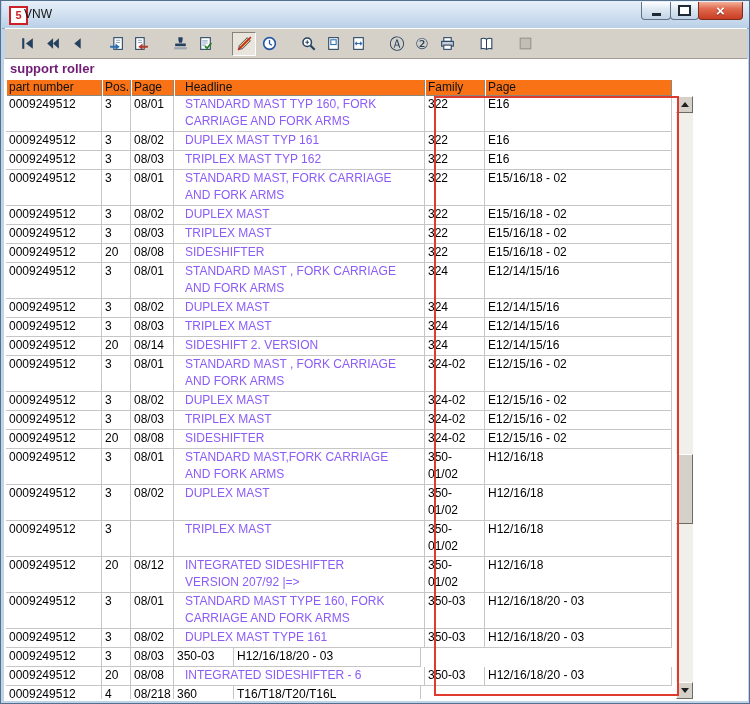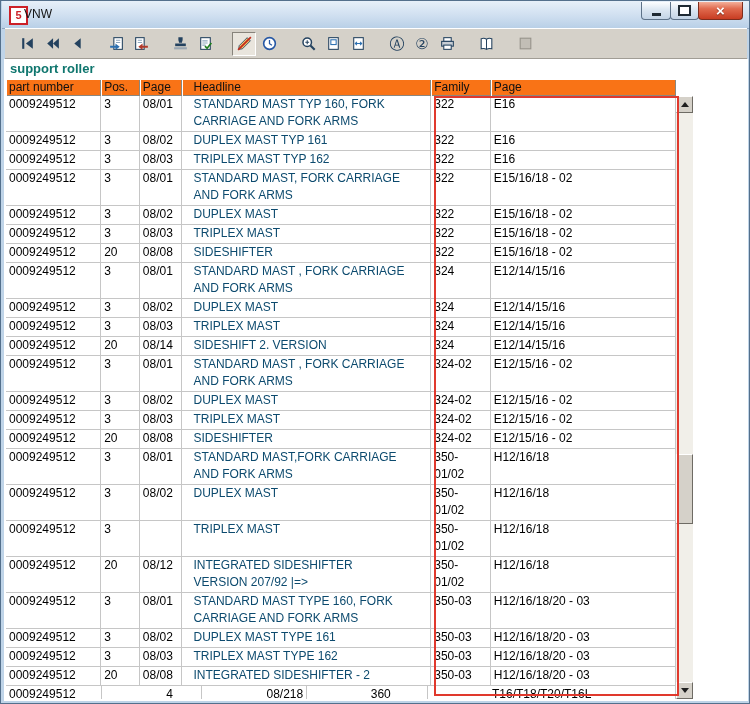--- a/index.html
+++ b/index.html
@@ -27,33 +27,33 @@
            border-top:1px solid #fff;border-bottom:1px solid #a19d95;box-sizing:border-box;
            display:flex;align-items:center;padding-left:10px;}
   .tb-group{display:flex;align-items:center;margin-right:14px;}
   .tb-btn{width:24px;height:24px;display:flex;align-items:center;justify-content:center;
           background:transparent;border:1px solid transparent;padding:0;margin-right:1px;}
   .tb-btn.pressed{background:#e9e5dd;border-color:#87837b #ffffff #ffffff #87837b;}
   .tb-btn.disabled{opacity:.9;}
   .tb-icon{display:flex;align-items:center;justify-content:center;font-size:15px;color:#24425f;line-height:1;}
   
   .client{position:absolute;left:3px;top:58px;width:744px;height:642px;background:#fff;}
-  .search-line{position:absolute;left:9px;top:60px;font-size:13px;font-weight:bold;color:#0f766e;}
+  .search-line{position:absolute;left:9px;top:60px;font-size:13px;font-weight:bold;color:#701a75;}
   
   .grid-header{position:absolute;left:5px;top:78px;width:670px;height:17px;display:flex;}
   .hcell{box-sizing:border-box;height:17px;background:#f97316;font-size:12px;color:#111;
          padding:1px 3px 0 3px;overflow:hidden;white-space:nowrap;
          box-shadow:inset 1px 1px 0 #ffffff, inset -1px -1px 0 #8a877f;}
   .grid-body{position:absolute;left:5px;top:95px;width:670px;height:603px;overflow:hidden;background:#fff;}
-  .row{display:flex;align-items:stretch;justify-content:space-between;}
+  .row{display:flex;align-items:stretch;}
   .cell{box-sizing:border-box;padding:0 2px 1px 3px;border-right:1px solid #c6c6c6;
         border-bottom:1px solid #c6c6c6;font-size:12px;color:#000;line-height:17px;
         white-space:pre-line;overflow:hidden;}
-  .cell.link{color:#0c4a6e;}
-  .col0{width:96px;}.col1{width:39px;}.col2{width:43px;}.col3{width:251px;padding-left:11px;}.col4{width:60px;}.col5{width:187px;}
+  .cell.link{color:#8b5cf6;}
+  .col0{width:96px;}.col1{width:29px;}.col2{width:43px;}.col3{width:251px;padding-left:11px;}.col4{width:60px;}.col5{width:187px;}
   
   .vscroll{position:absolute;left:675px;top:95px;width:17px;height:603px;background:#f1efe9;}
   .scroll-btn{position:absolute;left:0;width:17px;height:17px;background:#d5d1c9;box-sizing:border-box;
               border:1px solid;border-color:#ffffff #6e6b64 #6e6b64 #ffffff;
               display:flex;align-items:center;justify-content:center;padding:0;}
   .scroll-btn.up{top:0;} .scroll-btn.down{bottom:0;}
   .tri-up{width:0;height:0;border-left:4px solid transparent;border-right:4px solid transparent;border-bottom:5px solid #1f1f1f;}
   .tri-down{width:0;height:0;border-left:4px solid transparent;border-right:4px solid transparent;border-top:5px solid #1f1f1f;}
   .scroll-thumb{position:absolute;left:0;top:358px;width:17px;height:70px;background:#d5d1c9;box-sizing:border-box;
                 border:1px solid;border-color:#ffffff #6e6b64 #6e6b64 #ffffff;}
@@ -420,29 +420,28 @@
         <div class="cell col1">3</div>
         <div class="cell col2">08/02</div>
         <div class="cell col3 link">DUPLEX MAST TYPE 161</div>
         <div class="cell col4">350-03</div>
         <div class="cell col5">H12/16/18/20 - 03</div>
       </div>
       <div class="row">
         <div class="cell col0">0009249512</div>
         <div class="cell col1">3</div>
         <div class="cell col2">08/03</div>
-        <div class="cell col3 link">TRIPLEX MAST TYPE 162</div>
         <div class="cell col4">350-03</div>
         <div class="cell col5">H12/16/18/20 - 03</div>
       </div>
       <div class="row">
         <div class="cell col0">0009249512</div>
         <div class="cell col1">20</div>
         <div class="cell col2">08/08</div>
-        <div class="cell col3 link">INTEGRATED SIDESHIFTER - 2</div>
+        <div class="cell col3 link">INTEGRATED SIDESHIFTER - 6</div>
         <div class="cell col4">350-03</div>
         <div class="cell col5">H12/16/18/20 - 03</div>
       </div>
       <div class="row">
         <div class="cell col0">0009249512</div>
         <div class="cell col1">4</div>
         <div class="cell col2">08/218</div>
         <div class="cell col4">360</div>
         <div class="cell col5">T16/T18/T20/T16L</div>
       </div>

